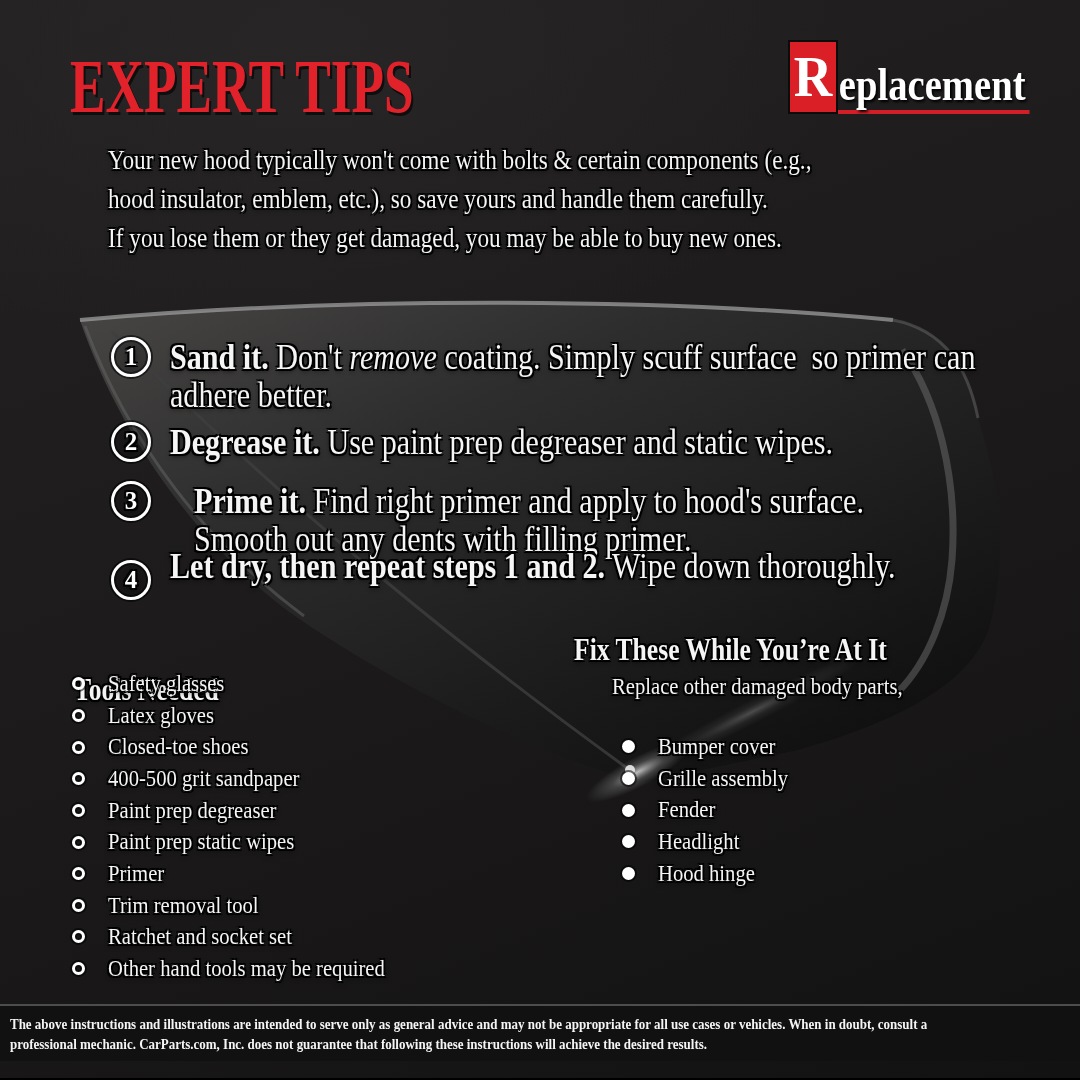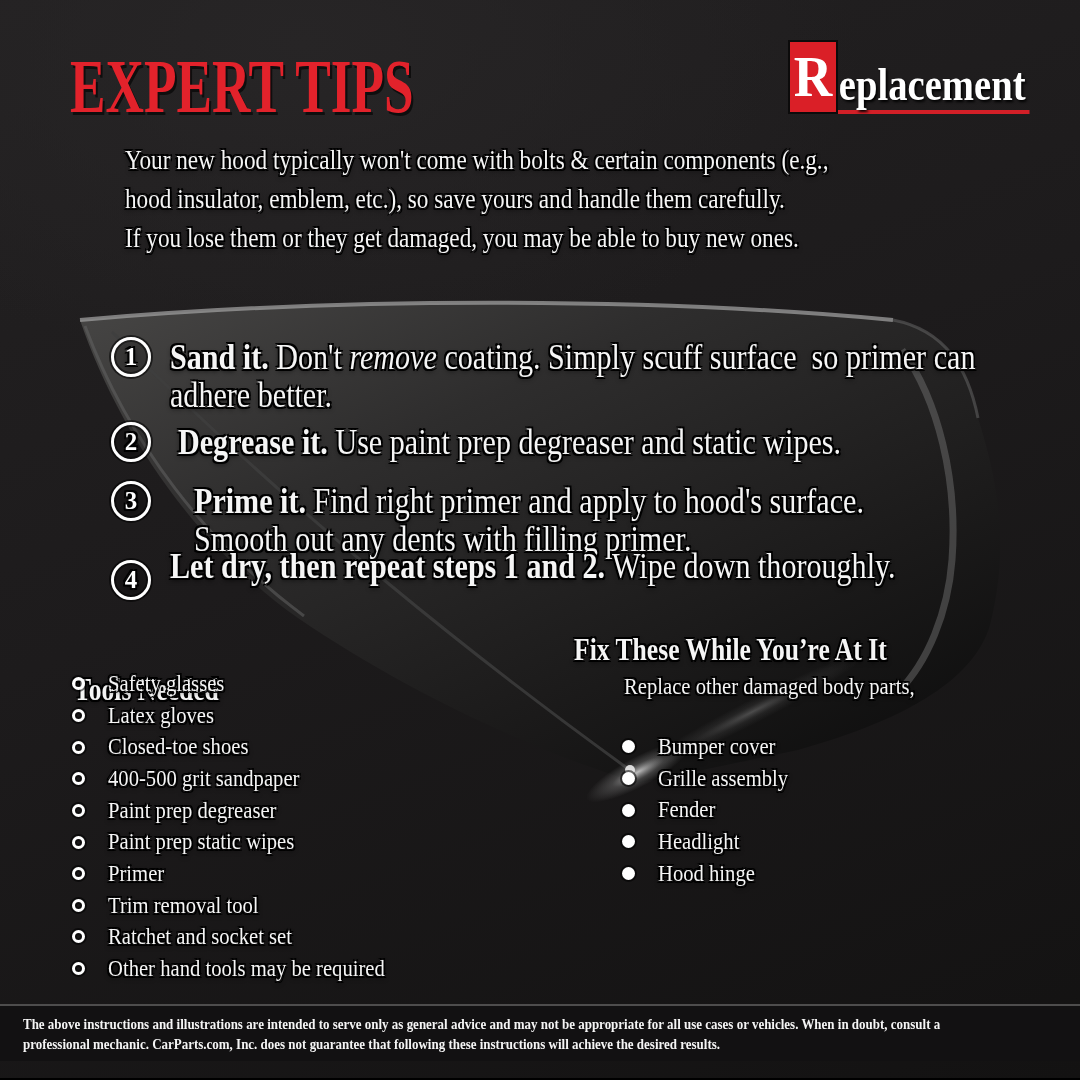--- a/index.html
+++ b/index.html
@@ -53,21 +53,21 @@
   .stepline i{font-style:italic;}
   .h2{font-size:32px;font-weight:800;line-height:1;}
   .row{display:flex;align-items:center;height:31.65px;}
   .row .ring{width:13px;height:13px;flex:0 0 13px;margin-left:2px;}
   .row .dot{width:13px;height:13px;flex:0 0 13px;margin-left:2px;}
   .row .lbl{margin-left:23px;}
   div:empty{display:none;}
   
   .disclaimer{
     left:0;top:1004px;width:1080px;height:57px;box-sizing:border-box;
-    background:#121112;border-top:2px solid #4e4d4d;padding:8px 9px 0 23px;
+    background:#121112;border-top:2px solid #4e4d4d;padding:8px 9px 0 10px;
   }
   .disclaimer .dline{font-size:15px;font-weight:700;line-height:20px;
     transform:scaleX(.865);transform-origin:0 50%;display:inline-block;white-space:pre;}
 </style>
 </head>
 <body>
 
 <div id="page">
 
   <svg class="abs" style="left:0;top:0;" width="1080" height="1080" viewBox="0 0 1080 1080" aria-hidden="true">
@@ -99,35 +99,35 @@
 
   <div class="abs title">EXPERT TIPS</div>
 
   <div class="abs brand">
     <div class="brand-box">
       <span>R</span>
     </div>
     <span class="brand-rest">eplacement</span>
   </div>
 
-  <div class="abs txt27 outline" style="left:125px;top:141px;">
+  <div class="abs txt27 outline" style="left:108px;top:141px;">
     <div><span class="cond">Your new hood typically won't come with bolts &amp; certain components (e.g.,</span></div>
     <div><span class="cond">hood insulator, emblem, etc.), so save yours and handle them carefully.</span></div>
     <div><span class="cond">If you lose them or they get damaged, you may be able to buy new ones.</span></div>
   </div>
 
 
   <div class="abs badge outline" style="left:111px;top:337px;">1</div>
   <div class="abs stepline outline" style="left:170px;top:339px;">
     <div><span class="cond"><b>Sand it.</b><span> Don't </span><i>remove</i><span> coating. Simply scuff surface  so primer can</span></span></div>
     <div><span class="cond">adhere better.</span></div>
   </div>
 
   <div class="abs badge outline" style="left:111px;top:422px;">2</div>
-  <div class="abs stepline outline" style="left:178px;top:424px;">
+  <div class="abs stepline outline" style="left:170px;top:424px;">
     <div><span class="cond"><b>Degrease it.</b><span> Use paint prep degreaser and static wipes.</span><i></i><span></span></span></div>
     <div><span class="cond"></span></div>
   </div>
 
   <div class="abs badge outline" style="left:111px;top:481px;">3</div>
   <div class="abs stepline outline" style="left:170px;top:483px;margin-left:24px;">
     <div><span class="cond"><b>Prime it.</b><span> Find right primer and apply to hood's surface.</span><i></i><span></span></span></div>
     <div><span class="cond">Smooth out any dents with filling primer.</span></div>
   </div>
 
@@ -180,21 +180,21 @@
     <div class="row">
         <span class="ring"></span>
         <span class="lbl cond">Other hand tools may be required</span>
       </div>
   </div>
 
   <div class="abs h2 outline" style="left:574px;top:633px;">
     <span class="cond-h">Fix These While You’re At It</span>
   </div>
 
-  <div class="abs txt24 outline" style="left:612px;top:670px;line-height:32.5px;margin-left:12px;">
+  <div class="abs txt24 outline" style="left:612px;top:670px;line-height:32.5px;">
     <div><span class="cond">Replace other damaged body parts,</span></div>
   </div>
   <div class="abs txt24 outline" style="left:620px;top:731px;">
     <div class="row">
         <span class="dot"></span>
         <span class="lbl cond">Bumper cover</span>
       </div>
     <div class="row">
         <span class="dot"></span>
         <span class="lbl cond">Grille assembly</span>

